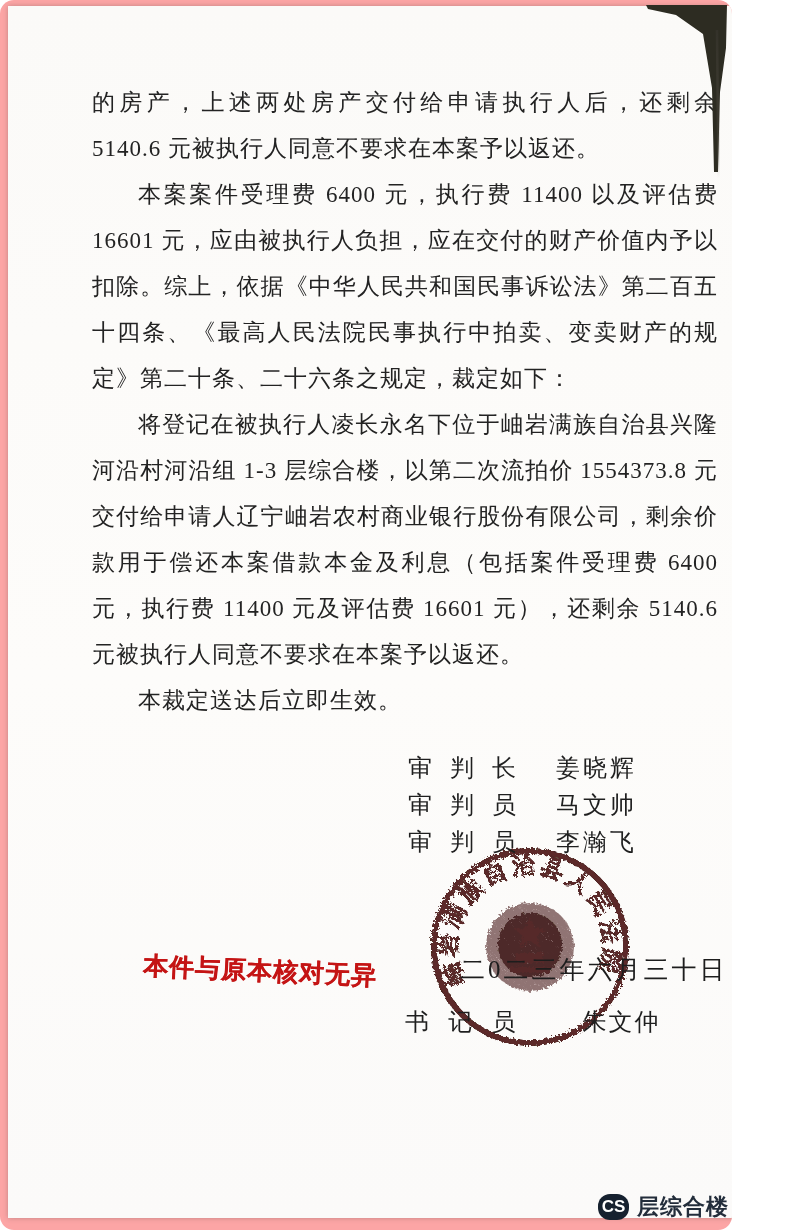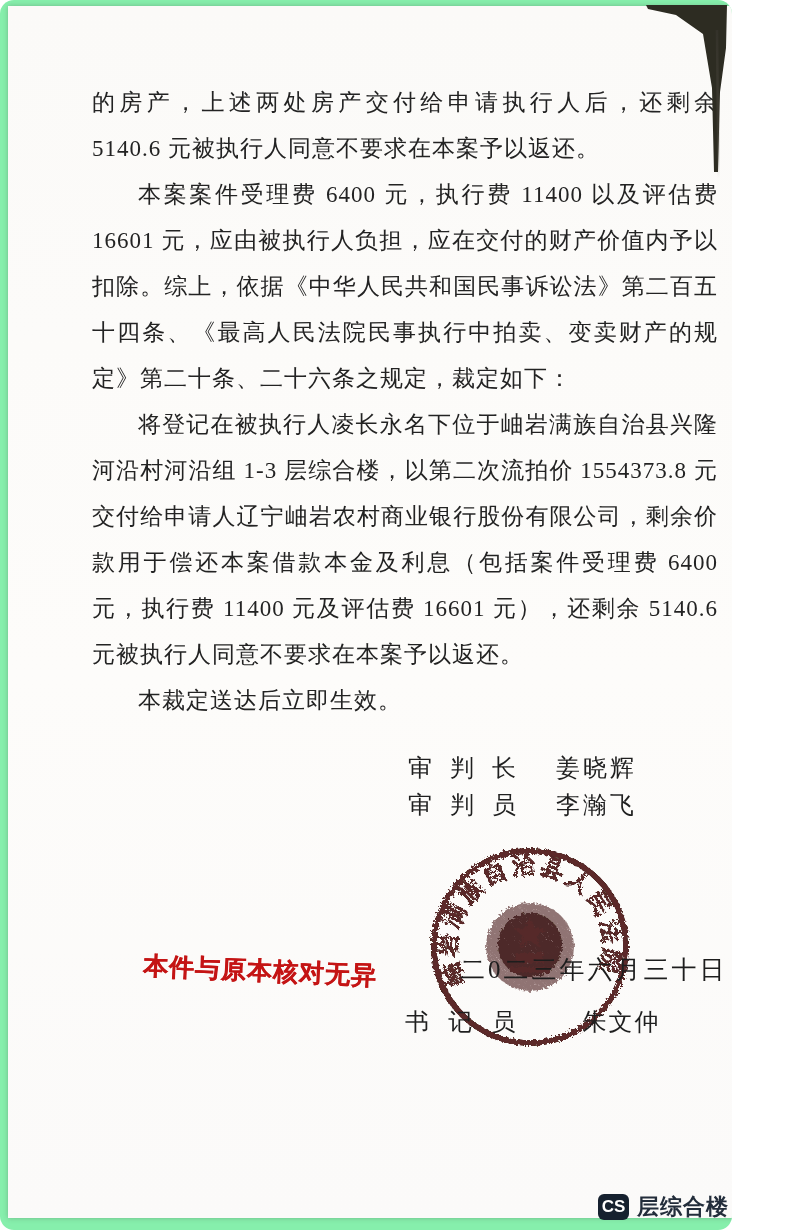--- a/index.html
+++ b/index.html
@@ -1,19 +1,19 @@
 <!DOCTYPE html>
 <html><head>
 <meta charset="utf-8">
 <style>
   html, body { margin: 0; padding: 0; background: #ffffff; }
   .frame {
     position: relative;
     width: 732px; height: 1230px;
-    background: #86efac;
+    background: #fca5a5;
     border-radius: 14px;
     overflow: hidden;
     font-family: "Liberation Serif", "DejaVu Serif", serif;
   }
   .paper {
     position: absolute;
     left: 8px; top: 6px;
     width: 785px; height: 1212px;
     background: linear-gradient(180deg, #fbfaf8 0%, #fdfcfa 55%, #fbfaf9 100%);
     box-shadow: 0 0 5px rgba(60,60,55,0.30);
@@ -100,21 +100,21 @@
     right: 3px; bottom: 8px;
     z-index: 7;
     display: flex;
     align-items: center;
     gap: 8px;
     font-family: "Liberation Sans", "DejaVu Sans", sans-serif;
   }
   .cs-badge {
     width: 31px; height: 26px;
     background: #16212f;
-    border-radius: 6px;
+    border-radius: 12px;
     color: #ffffff;
     font-weight: bold;
     font-size: 17px;
     display: flex; align-items: center; justify-content: center;
     letter-spacing: 0;
   }
   .wm-text {
     color: #232d3b;
     font-size: 22px;
     font-weight: bold;
@@ -177,20 +177,24 @@
     </g>
   </svg>
 
   <div class="sigblock">
     <div class="sigrow">
       <span class="role">审判长</span>
       <span class="name">姜晓辉</span>
     </div>
     <div class="sigrow">
       <span class="role">审判员</span>
+      <span class="name">马文帅</span>
+    </div>
+    <div class="sigrow">
+      <span class="role">审判员</span>
       <span class="name">李瀚飞</span>
     </div>
   </div>
 
   <div class="dateline">二0二三年六月三十日</div>
 
   <div class="clerkrow">
     <span class="role">书记员</span>
     <span class="name">朱文仲</span>
   </div>

